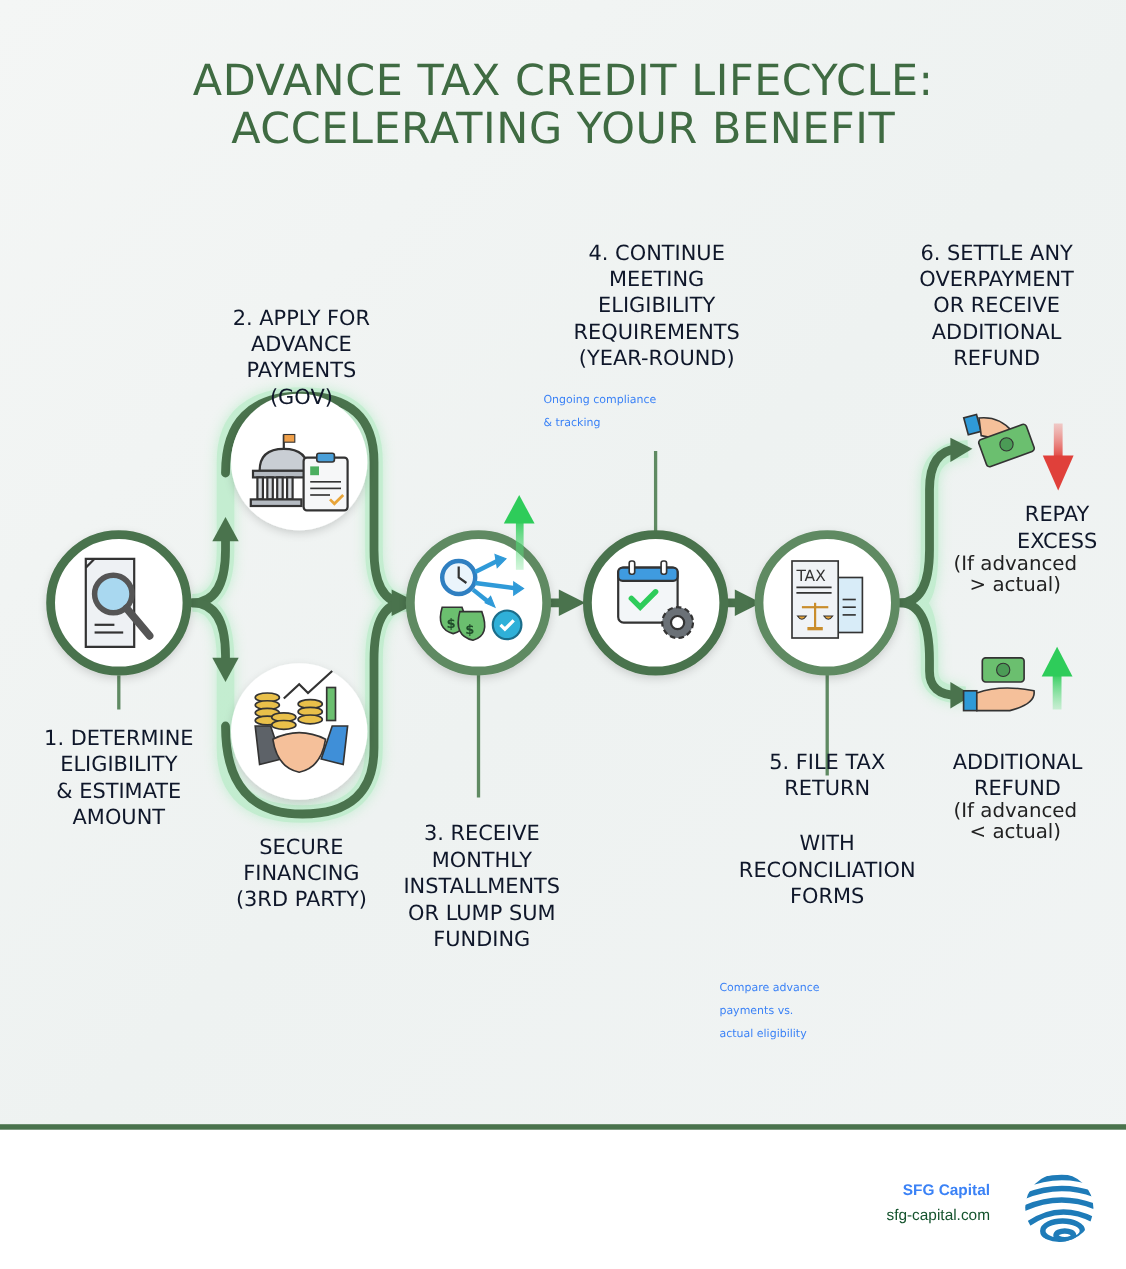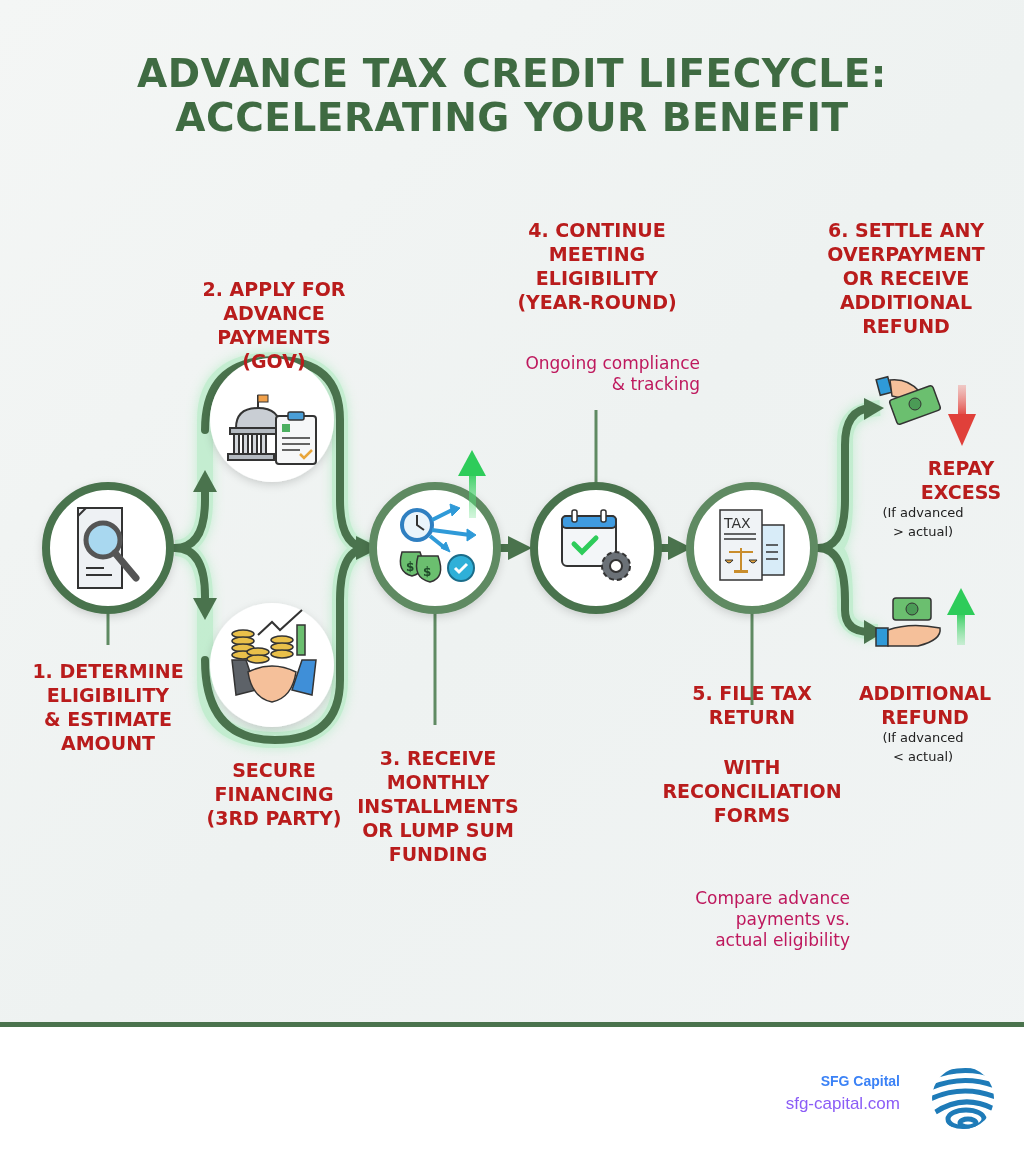--- a/index.html
+++ b/index.html
@@ -1,29 +1,29 @@
 <!DOCTYPE html>
 <html><head>
 <meta charset="utf-8">
 <style>
   html,body{margin:0;padding:0;}
   body{width:1024px;height:1154px;position:relative;overflow:hidden;
     background:linear-gradient(135deg,#f4f6f5 0%,#eef2f1 50%,#f1f4f4 100%);
     font-family:"DejaVu Sans","Liberation Sans",sans-serif;color:#151515;}
   .title{position:absolute;left:0;top:52px;width:1024px;text-align:center;
-    color:#3f6b42;font-weight:bold;font-size:39px;line-height:44px;letter-spacing:0.5px;}
+    color:#3f6b42;font-weight:normal;font-size:39px;line-height:44px;letter-spacing:0.5px;}
   .title div{white-space:nowrap;}
   .diagram{position:absolute;left:0;top:0;width:1024px;height:1025px;}
-  .lbl{position:absolute;text-align:center;font-weight:bold;font-size:19px;line-height:24px;color:#b91c1c;}
-  .sub{position:absolute;text-align:right;font-size:17px;line-height:21px;color:#be185d;}
-  .small{position:absolute;text-align:center;font-size:13px;line-height:19px;color:#222;}
+  .lbl{position:absolute;text-align:center;font-weight:normal;font-size:19px;line-height:24px;color:#0f172a;}
+  .sub{position:absolute;text-align:left;font-size:10px;line-height:21px;color:#3b82f6;}
+  .small{position:absolute;text-align:center;font-size:18px;line-height:19px;color:#222;}
   .footer{position:absolute;left:0;top:1022px;width:1024px;height:132px;background:#ffffff;border-top:5px solid #4a734d;}
   .brand{position:absolute;right:124px;top:42px;text-align:right;font-family:"Liberation Sans",sans-serif;}
   .brand-name{font-weight:bold;font-size:14px;color:#3b82f6;line-height:24px;}
-  .brand-url{font-size:17px;color:#8b5cf6;line-height:22px;}
+  .brand-url{font-size:14px;color:#14532d;line-height:22px;}
   .logo{position:absolute;left:930px;top:38px;width:66px;height:66px;}
   svg text{font-family:"DejaVu Sans",sans-serif;}
 </style>
 </head>
 <body>
 
 <div class="title">
   <div>ADVANCE TAX CREDIT LIFECYCLE:</div>
   <div>ACCELERATING YOUR BENEFIT</div>
 </div>
@@ -245,20 +245,21 @@
   <div>3. RECEIVE</div>
     <div>MONTHLY</div>
     <div>INSTALLMENTS</div>
     <div>OR LUMP SUM</div>
     <div>FUNDING</div>
 </div>
 <div class="lbl" style="left:494px;top:218px;width:206px;">
   <div>4. CONTINUE</div>
     <div>MEETING</div>
     <div>ELIGIBILITY</div>
+    <div>REQUIREMENTS</div>
     <div>(YEAR-ROUND)</div>
 </div>
 <div class="sub" style="left:494px;top:353px;width:206px;">
   <div>Ongoing compliance</div>
     <div>&amp; tracking</div>
 </div>
 <div class="lbl" style="left:654px;top:681px;width:196px;">
   <div>5. FILE TAX</div>
     <div>RETURN</div>
 </div>

